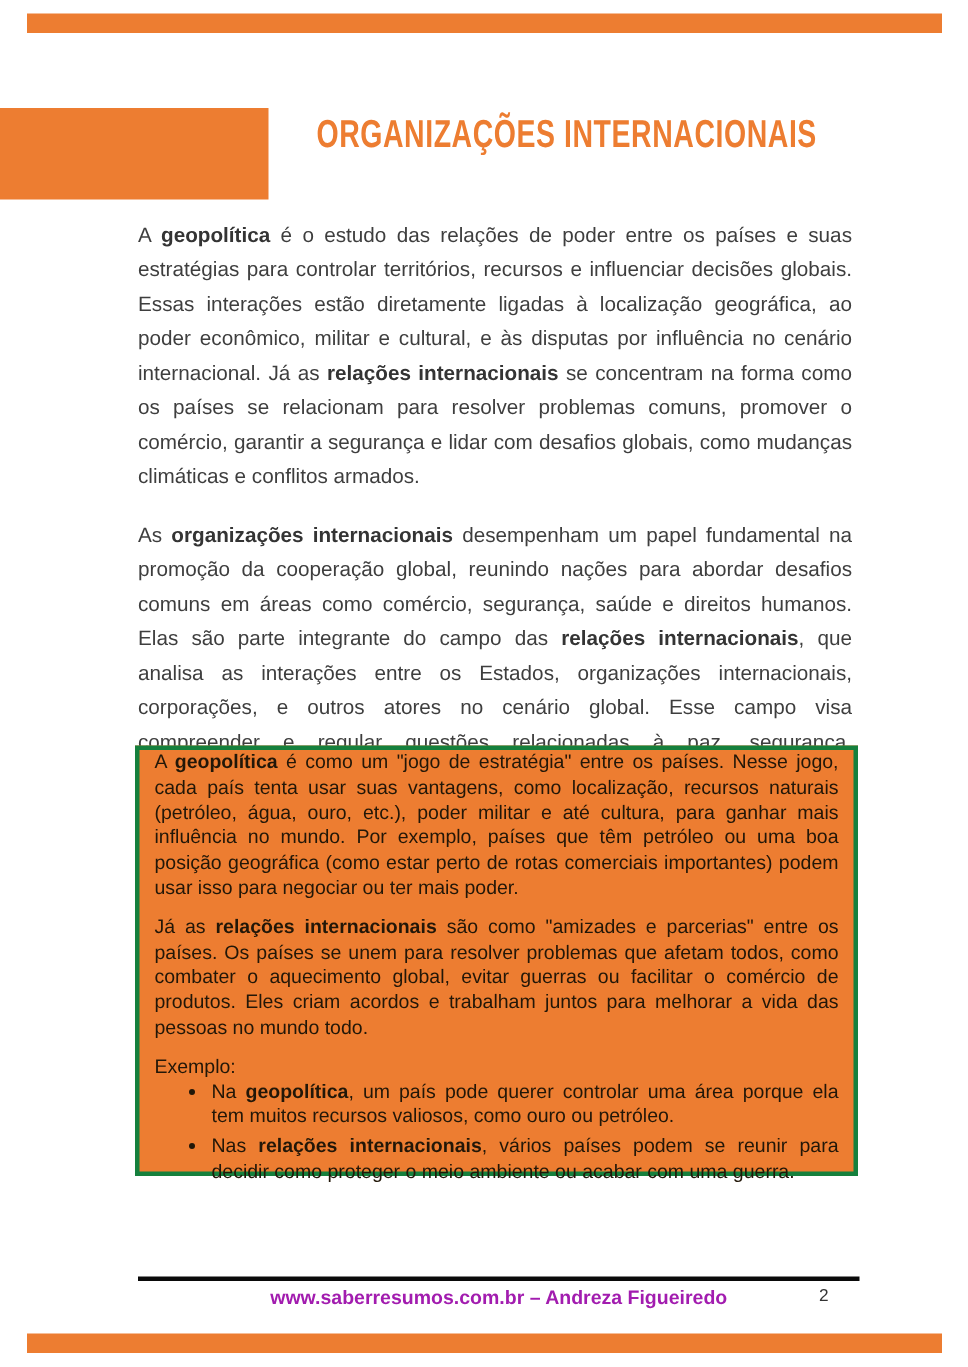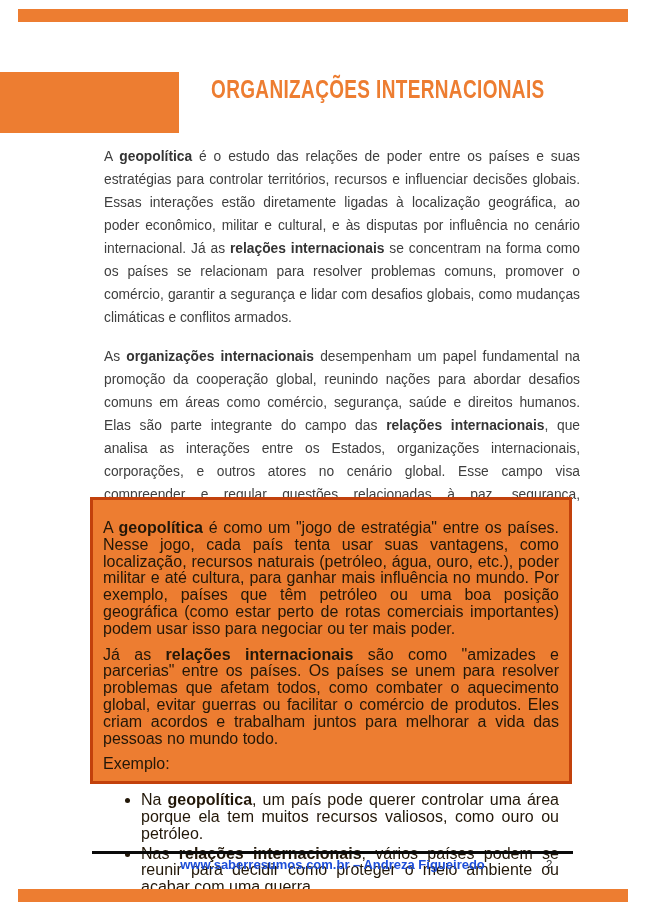--- a/index.html
+++ b/index.html
@@ -19,43 +19,43 @@
     position:absolute; left:0; top:72px; width:179px; height:61px;
     background:var(--accent);
   }
   .page-title {
     position:absolute; left:211px; top:74px;
     font-size:26px; font-weight:bold; color:var(--accent);
     letter-spacing:0.5px; white-space:nowrap;
     transform:scaleX(0.73); transform-origin:left top;
   }
   .body-text {
-    position:absolute; left:104px; top:145px; width:476px;
+    position:absolute; left:92px; top:145px; width:476px;
     font-size:13.8px; line-height:23px; color:var(--ink);
     text-align:justify;
   }
   .body-text p + p { margin-top:16px; }
   .body-text b { color:#343434; }
   .highlight-box {
     position:absolute; left:90px; top:497px; width:482px; height:287px;
-    background:var(--accent); border:3px solid #c2410c;
-    padding:20px 10px; color:var(--box-ink);
-    font-size:16px; line-height:16.8px; text-align:justify;
+    background:var(--accent); border:3px solid #15803d;
+    padding:0 10px; color:var(--box-ink);
+    font-size:13px; line-height:16.8px; text-align:justify;
   }
   .highlight-box p { margin-bottom:9px; }
-  .highlight-box .example-label { margin-bottom:19px; }
+  .highlight-box .example-label { margin-bottom:0; }
   .highlight-box ul { margin:0 0 16px 14px; padding-left:24px; }
   .highlight-box li { margin-bottom:3px; }
   .footer-rule {
     position:absolute; left:92px; top:851px; width:481px; height:3px;
     background:#0a0a0a;
   }
   .footer-credit {
     position:absolute; left:92px; top:857px; width:481px;
-    text-align:center; font-size:13px; font-weight:bold; color:#1d4ed8;
+    text-align:center; font-size:13px; font-weight:bold; color:#a21caf;
     letter-spacing:0px;
   }
   .page-number {
     position:absolute; left:546px; top:858px;
     font-size:11.5px; color:#333333;
   }
   .bottom-bar {
     position:absolute; left:18px; top:889px; width:610px; height:13px;
     background:var(--accent);
   }

